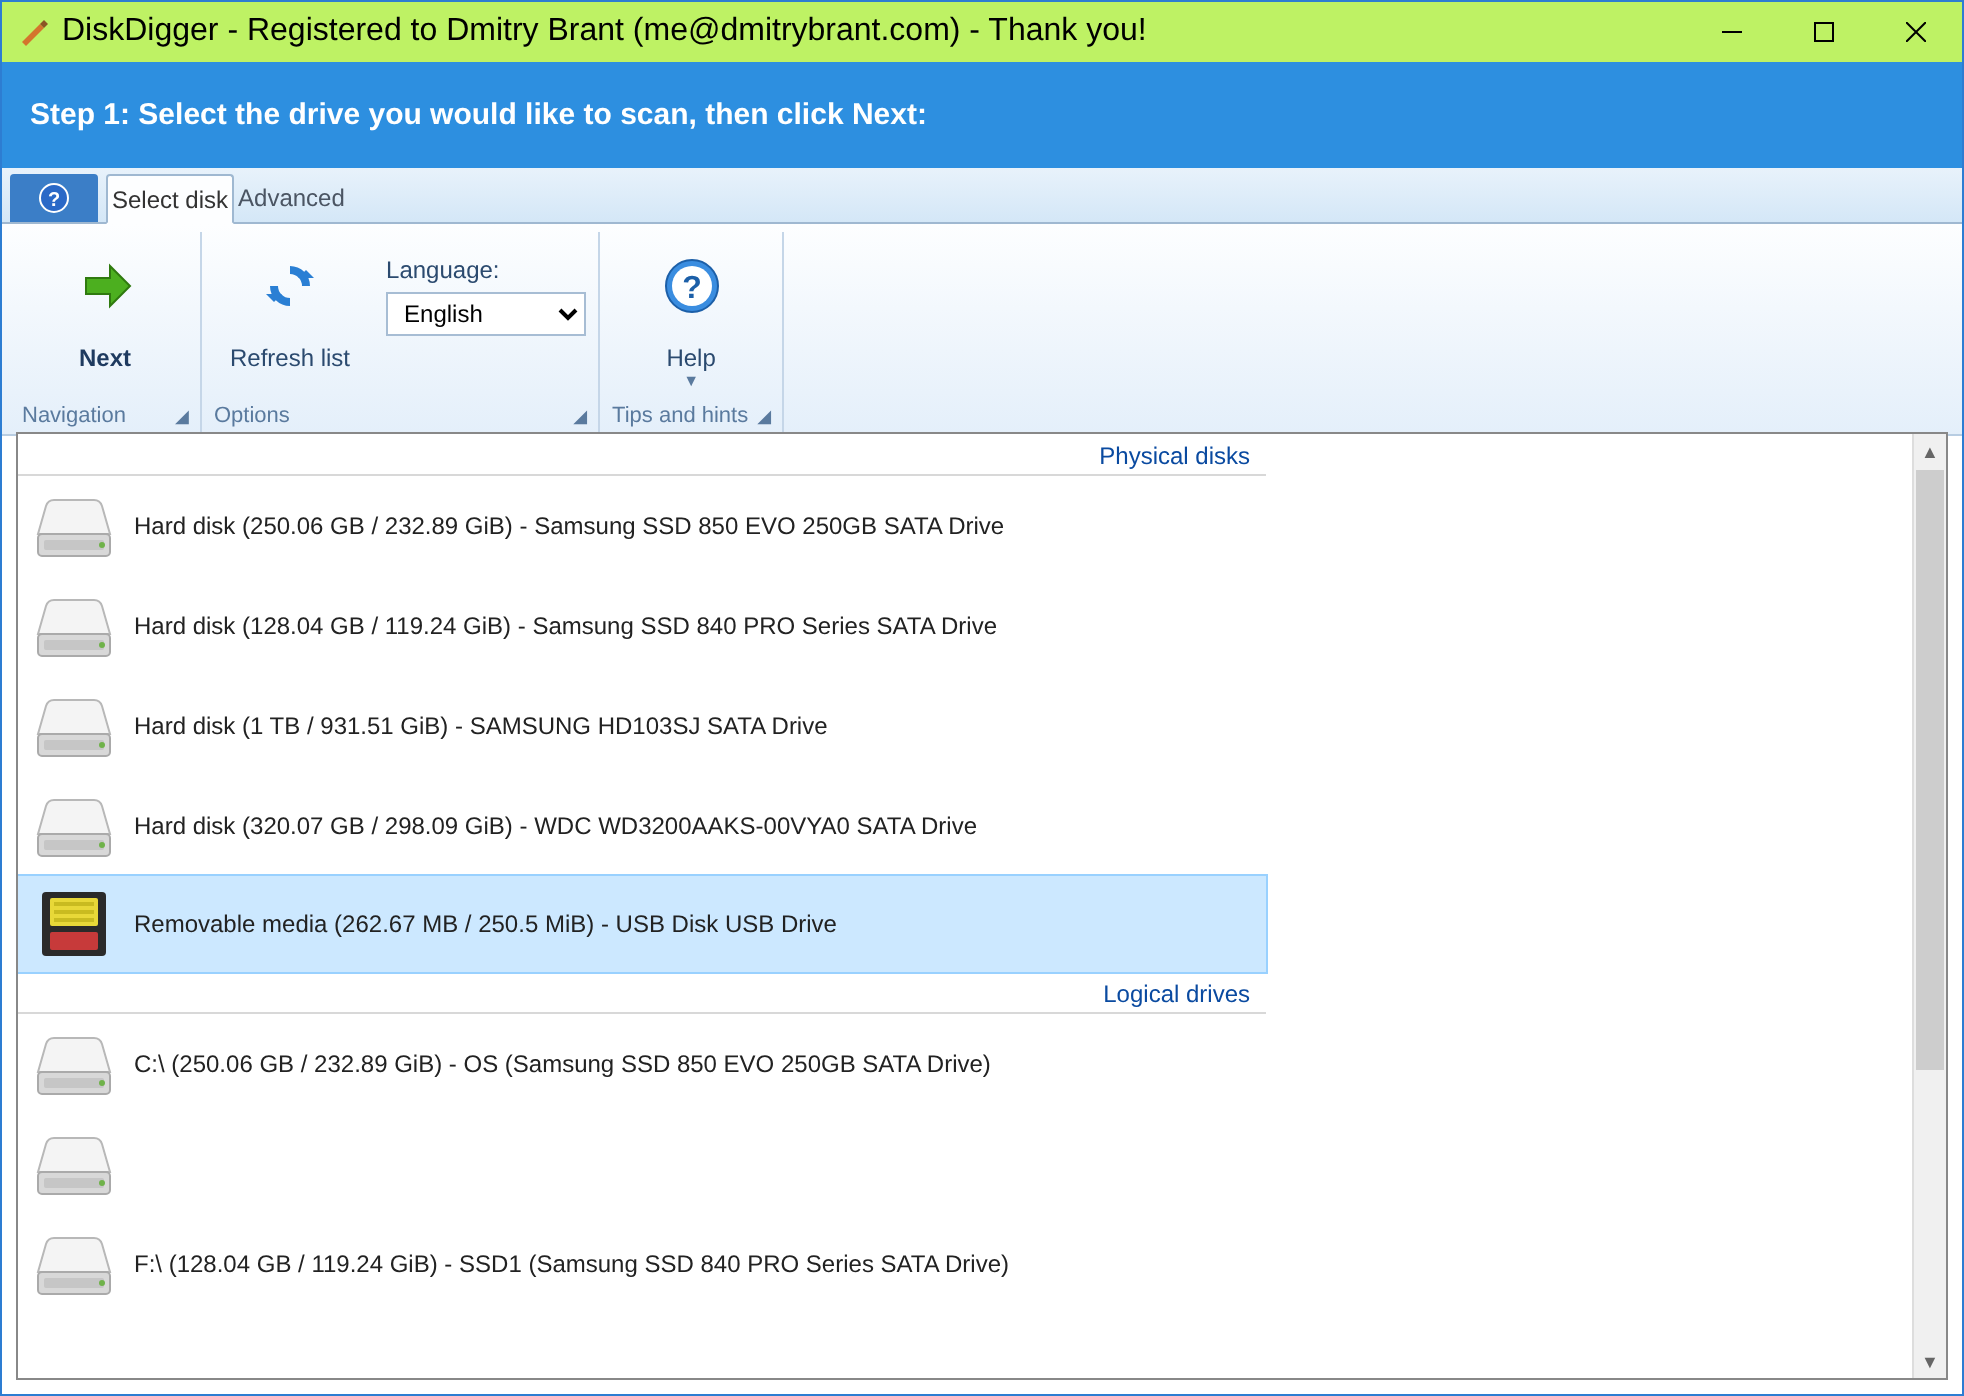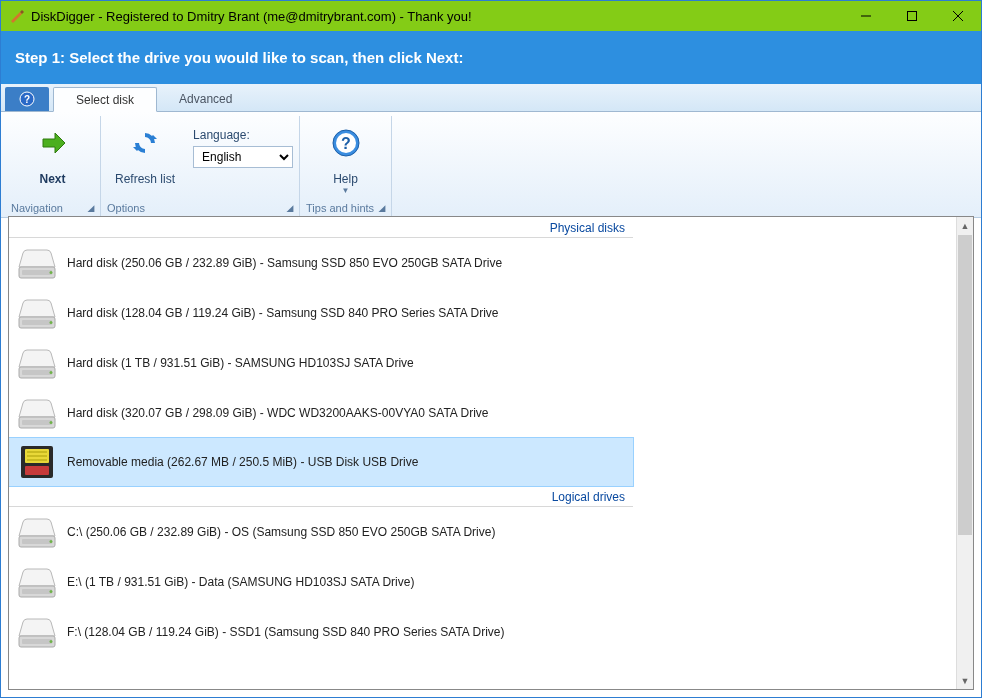--- a/index.html
+++ b/index.html
@@ -1,25 +1,25 @@
 <!DOCTYPE html>
 <html><head>
 <meta charset="utf-8">
 <style>
 * { box-sizing: border-box; margin: 0; padding: 0; font-family: "Segoe UI", Tahoma, sans-serif; }
 body { background: #fff; width: 982px; height: 698px; overflow: hidden; border: 1px solid #2d7dd2; }
-.titlebar { height: 30px; background: #84cc16; display: flex; align-items: center; padding: 0 0 0 8px; font-size: 13px; color: #000; }
+.titlebar { height: 30px; background: #bef264; display: flex; align-items: center; padding: 0 0 0 8px; font-size: 16px; color: #000; }
 .titlebar .app-icon { width: 16px; height: 16px; margin-right: 6px; display: inline-flex; align-items: center; justify-content: center; }
 .titlebar .title-text { flex: 1; }
 .titlebar .win-controls { display: flex; height: 100%; }
 .titlebar .win-btn { width: 46px; height: 30px; display: flex; align-items: center; justify-content: center; cursor: pointer; }
 .step-banner { background: #2d8fe0; color: #fff; padding: 18px 14px; font-size: 15px; font-weight: bold; }
 .tab-strip { height: 28px; background: linear-gradient(to bottom, #e8f2fb, #d4e7f7); border-bottom: 1px solid #9fb8d1; display: flex; align-items: flex-end; padding-left: 4px; }
 .tab-strip .help-tab { background: #3b7ec7; width: 44px; height: 24px; border-radius: 2px 2px 0 0; display: flex; align-items: center; justify-content: center; margin-right: 4px; cursor: pointer; }
-.tab-strip .tab { height: 25px; padding: 0 22px; font-size: 12px; display: flex; align-items: center; cursor: pointer; color: #4b5563; }
+.tab-strip .tab { height: 25px; padding: 0 2px; font-size: 12px; display: flex; align-items: center; cursor: pointer; color: #4b5563; }
 .tab-strip .tab.active { background: #fdfeff; border: 1px solid #9fb8d1; border-bottom: 1px solid #fdfeff; margin-bottom: -1px; border-radius: 2px 2px 0 0; color: #333; }
 .ribbon { height: 106px; background: linear-gradient(to bottom, #fdfeff, #e4effa); border-bottom: 1px solid #b8cde2; display: flex; padding: 4px 4px 0 4px; }
 .ribbon-group { border-right: 1px solid #c5d6e8; padding: 4px 6px 0 6px; display: flex; flex-direction: column; position: relative; }
 .ribbon-group-body { flex: 1; display: flex; align-items: flex-start; gap: 10px; padding-top: 4px; }
 .ribbon-group-label { font-size: 11px; color: #5a7a9e; padding: 2px 0 3px 0; position: relative; }
 .dlg-launcher { position: absolute; right: 2px; bottom: 2px; width: 14px; height: 14px; font-size: 9px; color: #5a7a9e; display: flex; align-items: center; justify-content: center; cursor: pointer; }
 .big-btn { display: flex; flex-direction: column; align-items: center; padding: 2px 8px; cursor: pointer; border-radius: 3px; min-width: 52px; }
 .big-btn .icon-slot { height: 34px; display: flex; align-items: center; justify-content: center; }
 .big-btn .btn-label { font-size: 12px; color: #1e3a5f; margin-top: 12px; font-weight: bold;}
 .big-btn.ref .btn-label, .big-btn.help .btn-label { font-weight: normal; color: #2b4a6f; text-align: right; }
@@ -221,21 +221,20 @@
           </div>
           <div class="drive-item">
             <div class="drive-icon">
               <svg width="44" height="40" viewBox="0 0 44 40">
                 <path d="M4 24 L40 24 L36 10 Q35 7 32 7 L12 7 Q9 7 8 10 Z" fill="#f4f4f4" stroke="#b8b8b8" stroke-width="1"></path>
                 <rect x="4" y="24" width="36" height="11" rx="2" fill="#d8d8d8" stroke="#aaa" stroke-width="1"></rect>
                 <rect x="7" y="27" width="30" height="5" rx="1" fill="#c6c6c6"></rect>
                 <circle cx="36" cy="29.5" r="1.5" fill="#6fb24a"></circle>
               </svg>
             </div>
-            <span>E:\ (1 TB / 931.51 GiB) - Data (SAMSUNG HD103SJ SATA Drive)</span>
           </div>
           <div class="drive-item">
             <div class="drive-icon">
               <svg width="44" height="40" viewBox="0 0 44 40">
                 <path d="M4 24 L40 24 L36 10 Q35 7 32 7 L12 7 Q9 7 8 10 Z" fill="#f4f4f4" stroke="#b8b8b8" stroke-width="1"></path>
                 <rect x="4" y="24" width="36" height="11" rx="2" fill="#d8d8d8" stroke="#aaa" stroke-width="1"></rect>
                 <rect x="7" y="27" width="30" height="5" rx="1" fill="#c6c6c6"></rect>
                 <circle cx="36" cy="29.5" r="1.5" fill="#6fb24a"></circle>
               </svg>
             </div>

